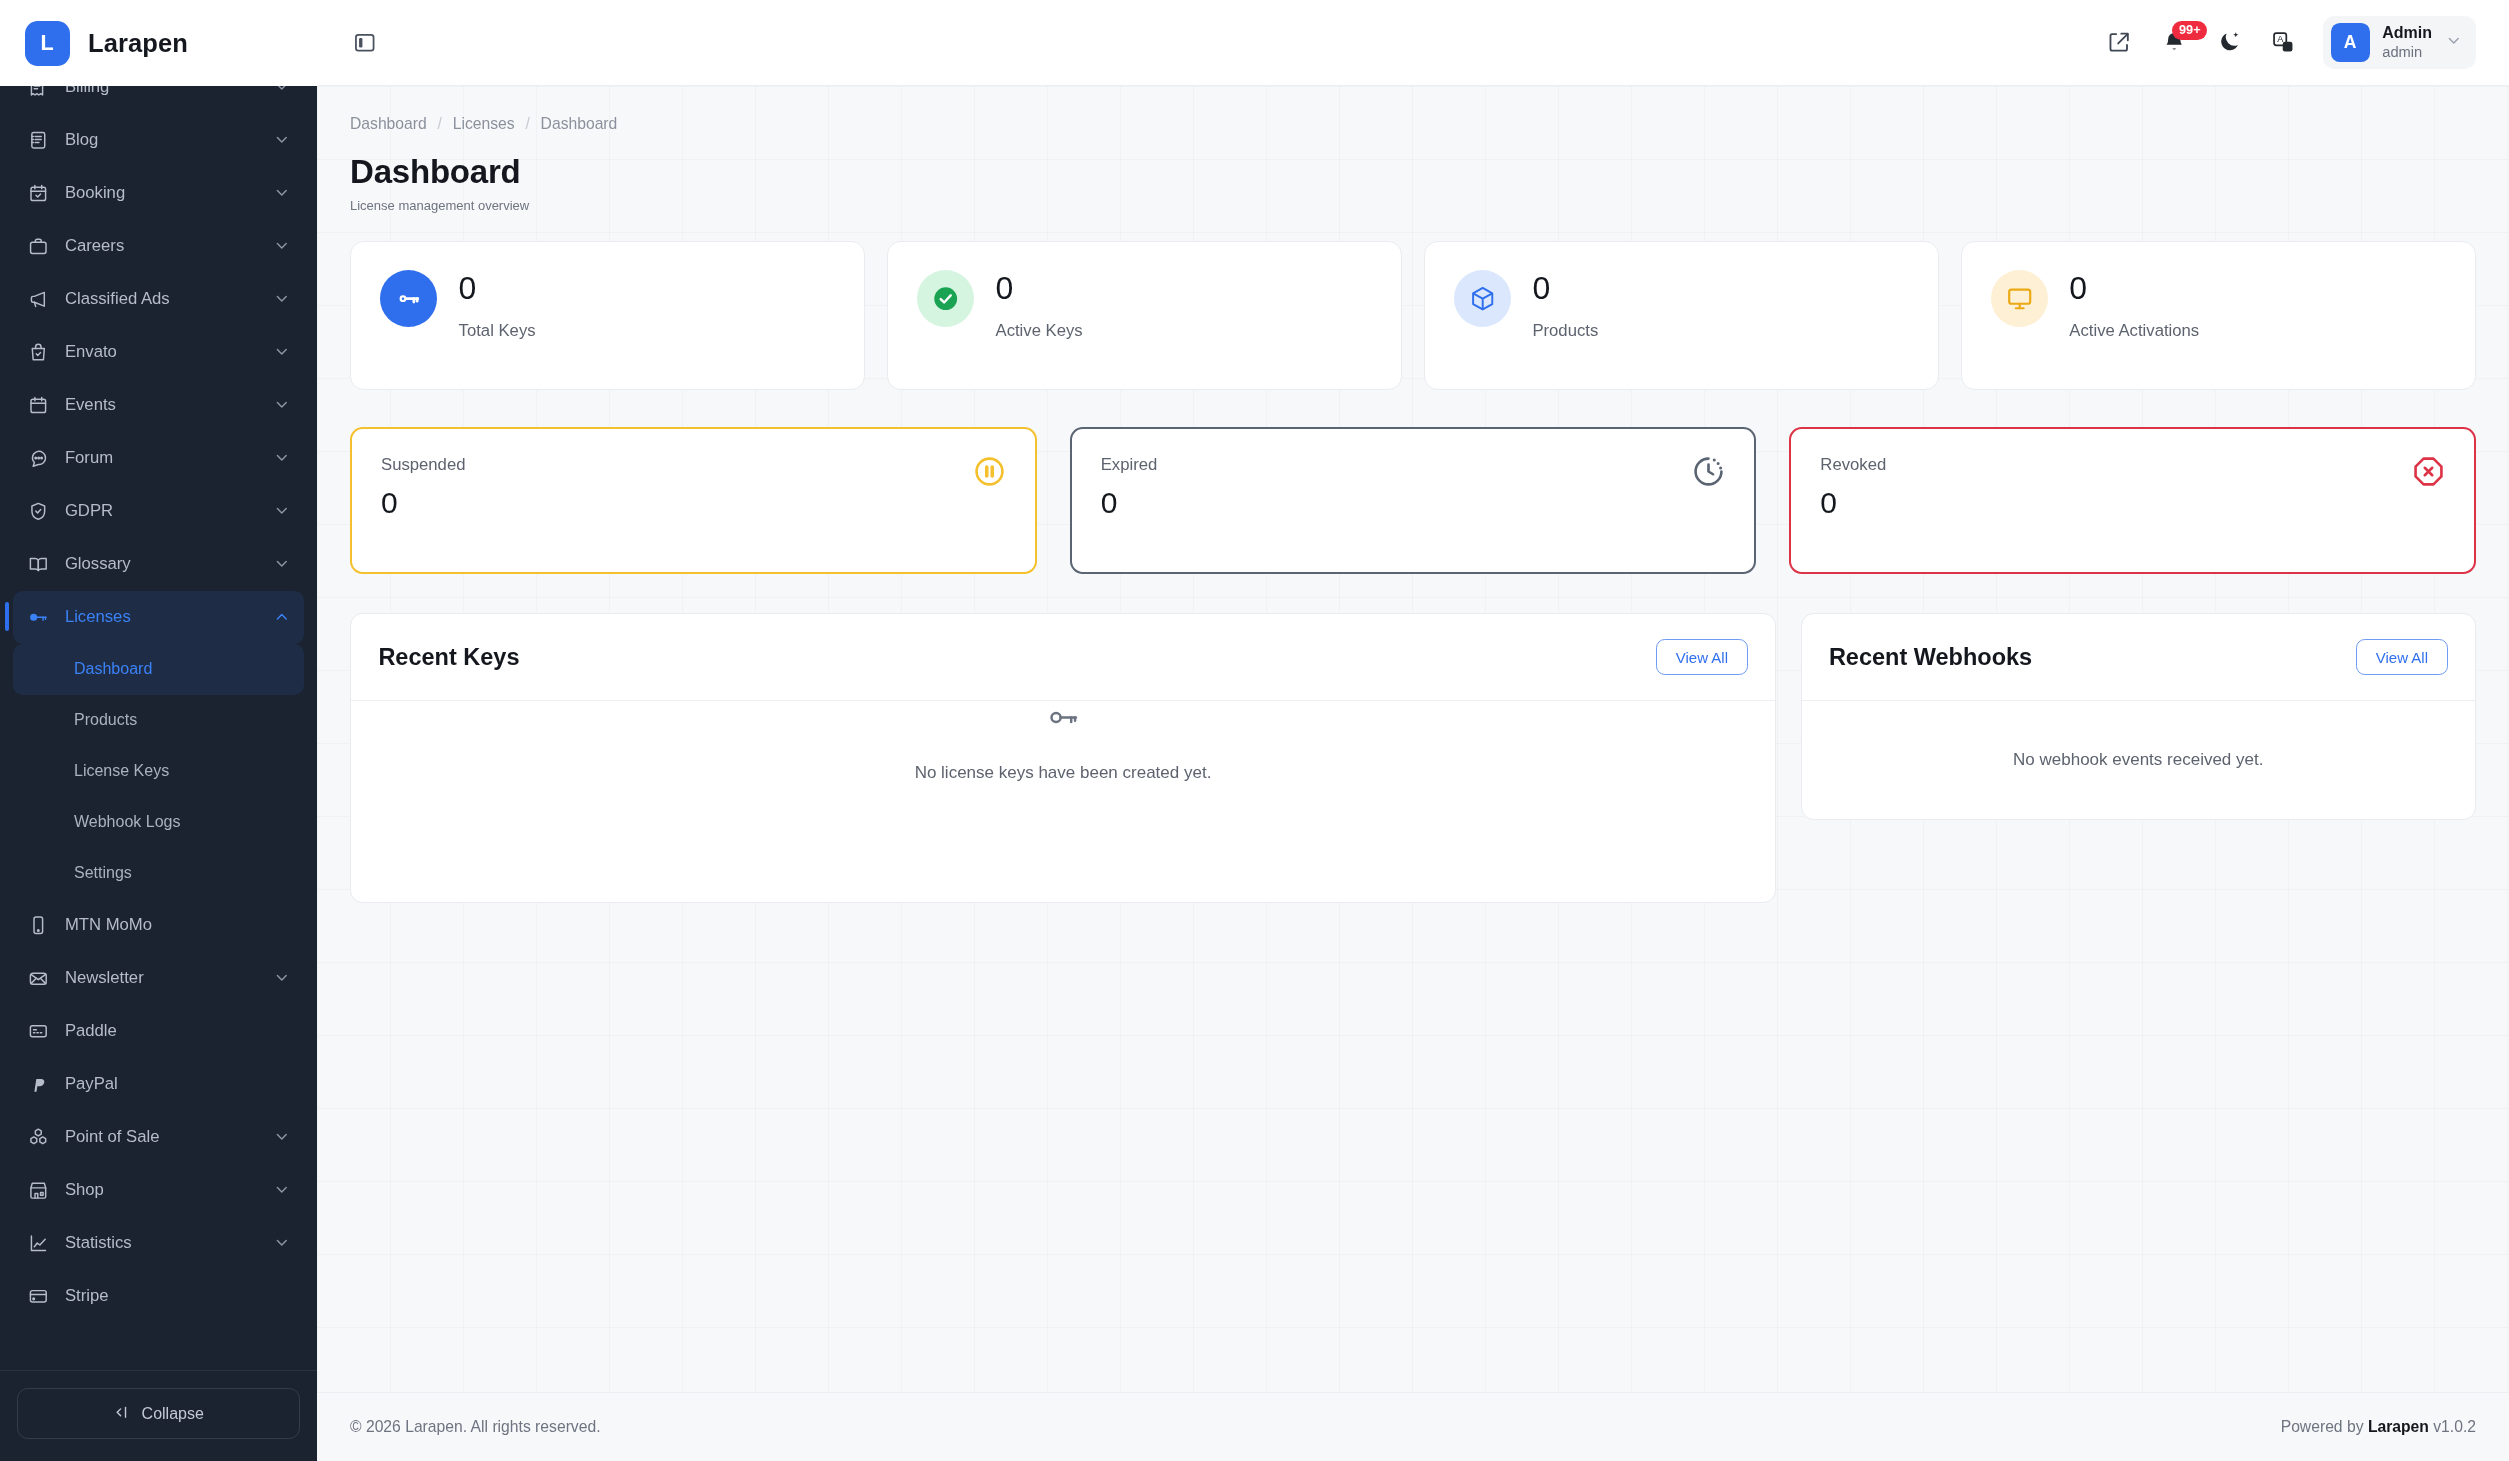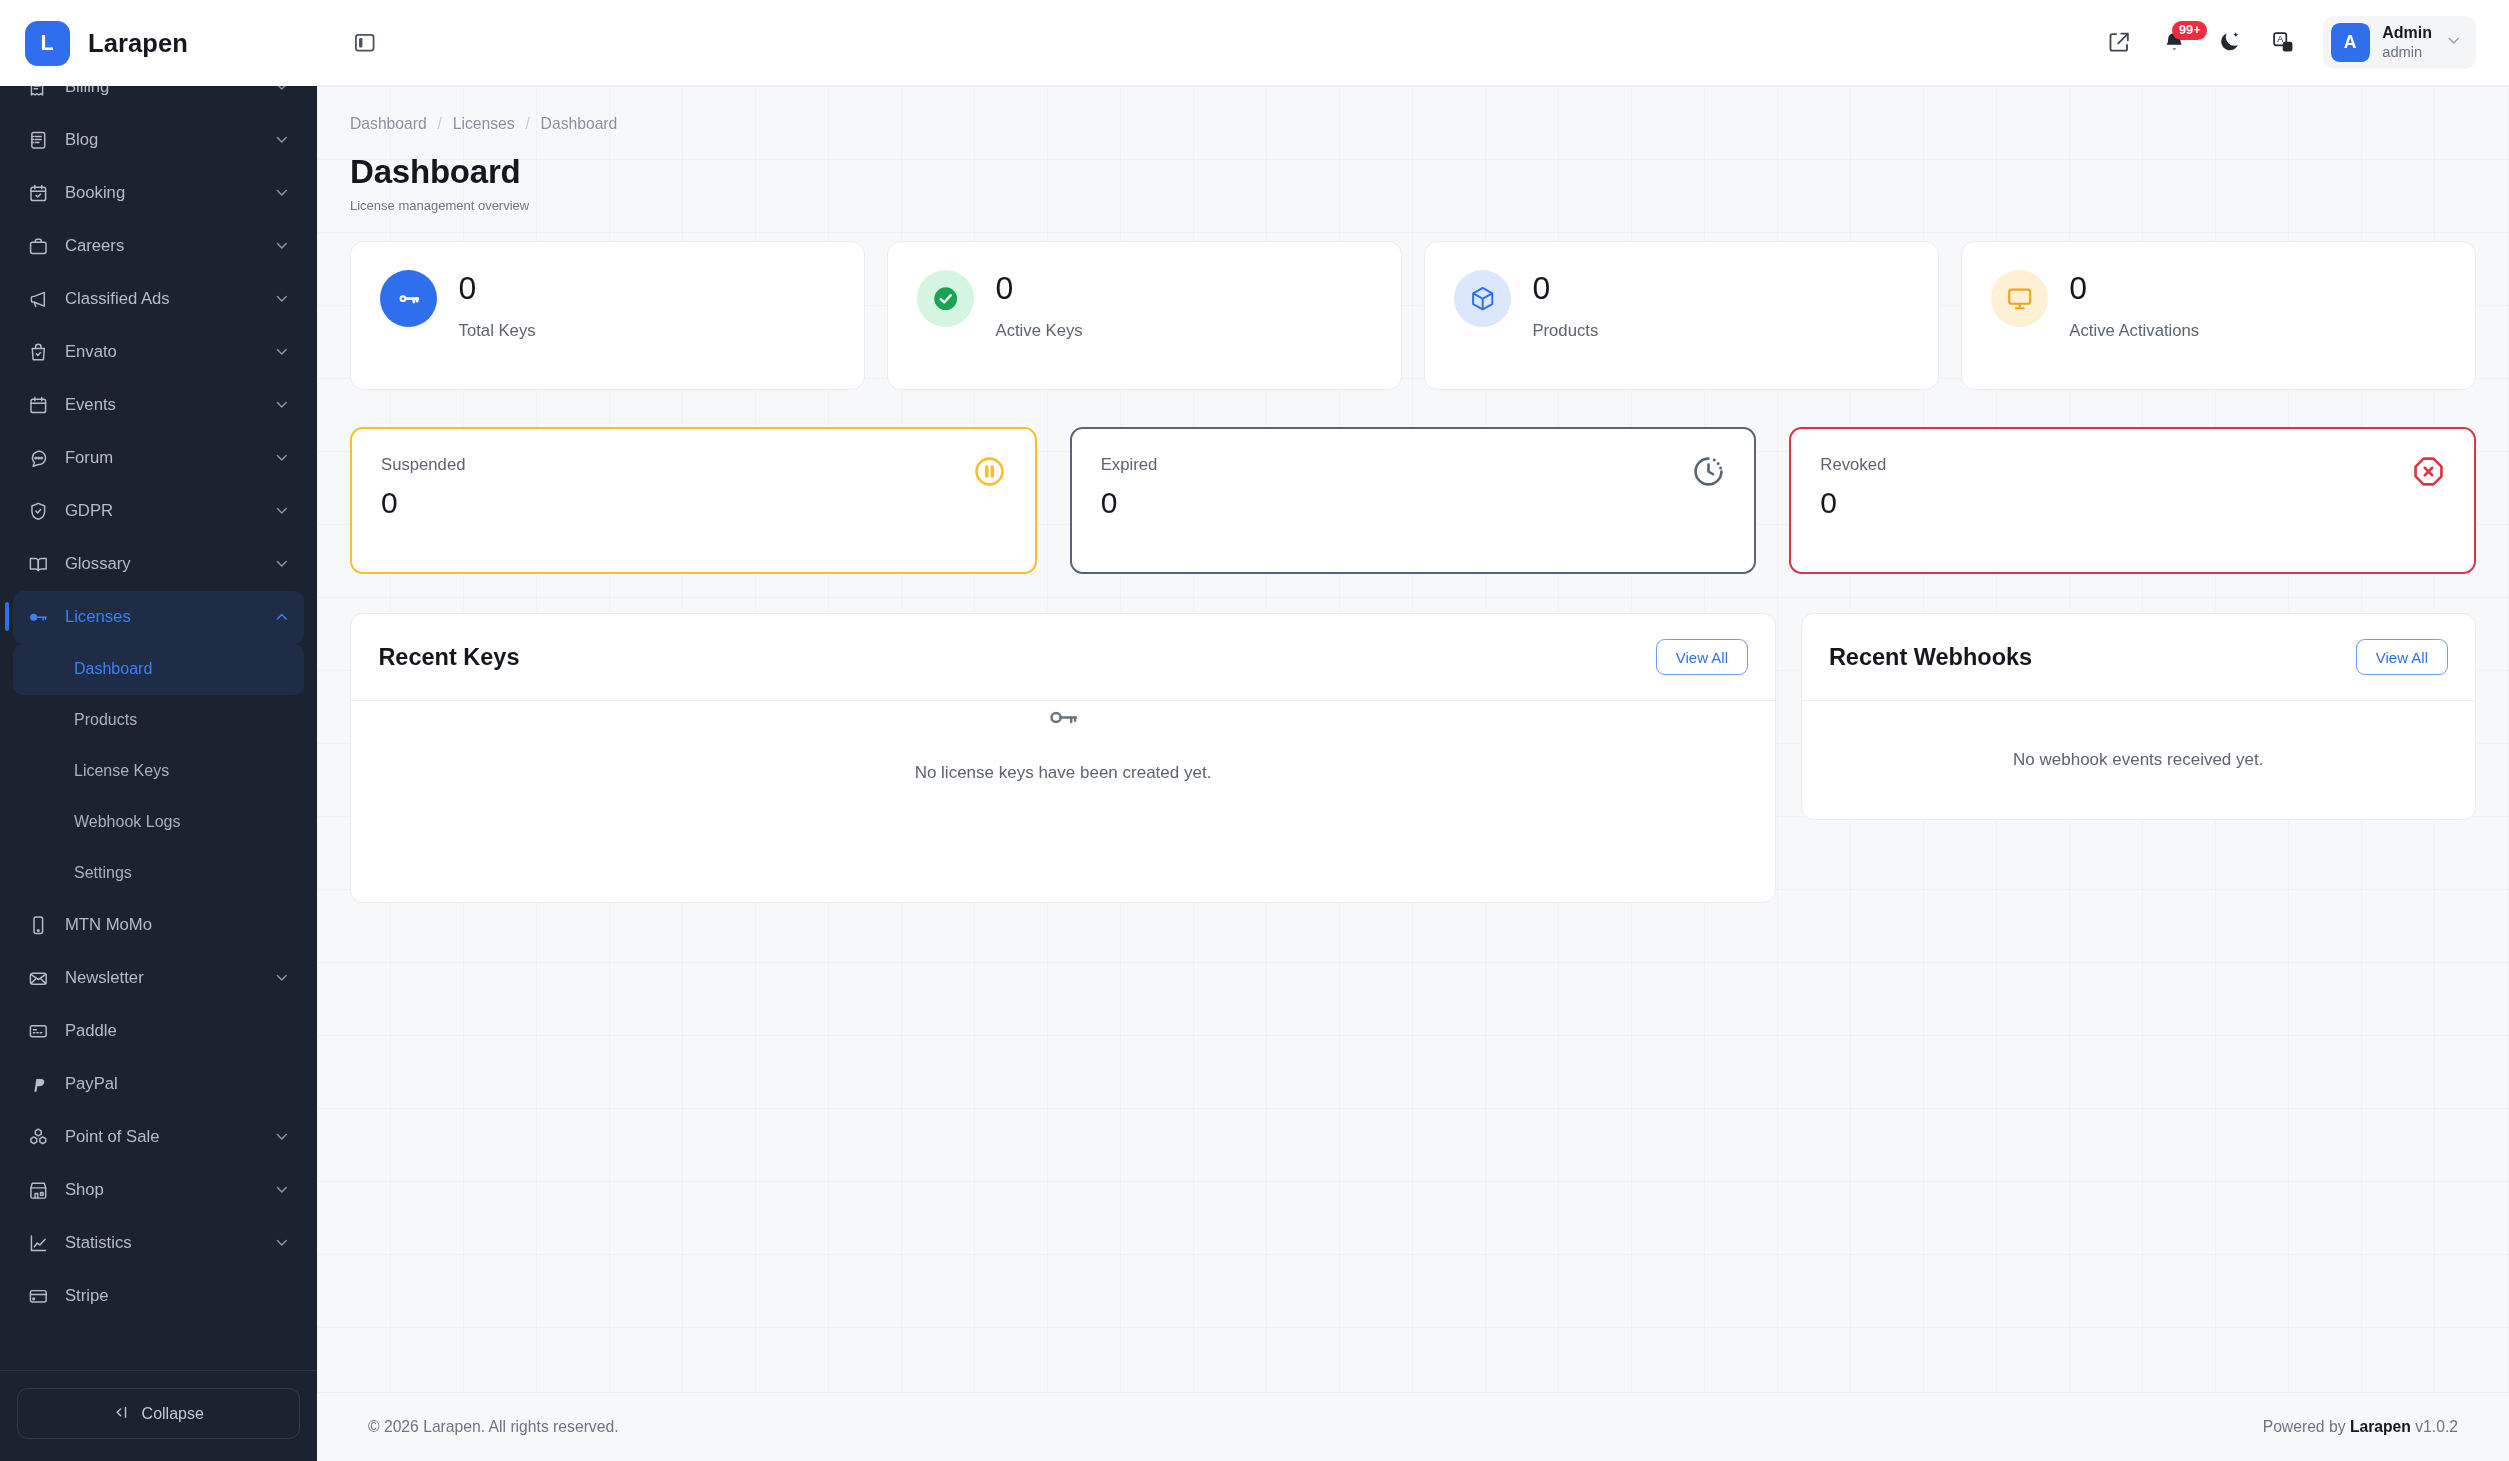--- a/index.html
+++ b/index.html
@@ -188,21 +188,21 @@
     align-items: center; justify-content: flex-start; gap: 25.5px;
   }
   .empty-icon svg { width: 33px; height: 33px; stroke: #6b7280; fill: none; stroke-width: 1.8; stroke-linecap: round; stroke-linejoin: round; }
   .empty-text { font-size: 17px; color: #5d636e; }
   .panel-body-hooks { height: 118px; display:flex; align-items:center; justify-content:center; }
 
   .footer {
     height: 69px; min-height: 69px;
     border-top: 1px solid #eceef1; background: #f7f8fa;
     display:flex; align-items:center; justify-content: space-between;
-    padding: 0 51px; font-size: 15.7px; color: #6e7480;
+    padding: 0 33px; font-size: 15.7px; color: #6e7480;
   }
   .footer .brandlink { color: #14171d; font-weight: 700; }
 </style>
 </head>
 <body>
 
 <div class="app">
 
   <aside class="sidebar">
     <div class="brand">

